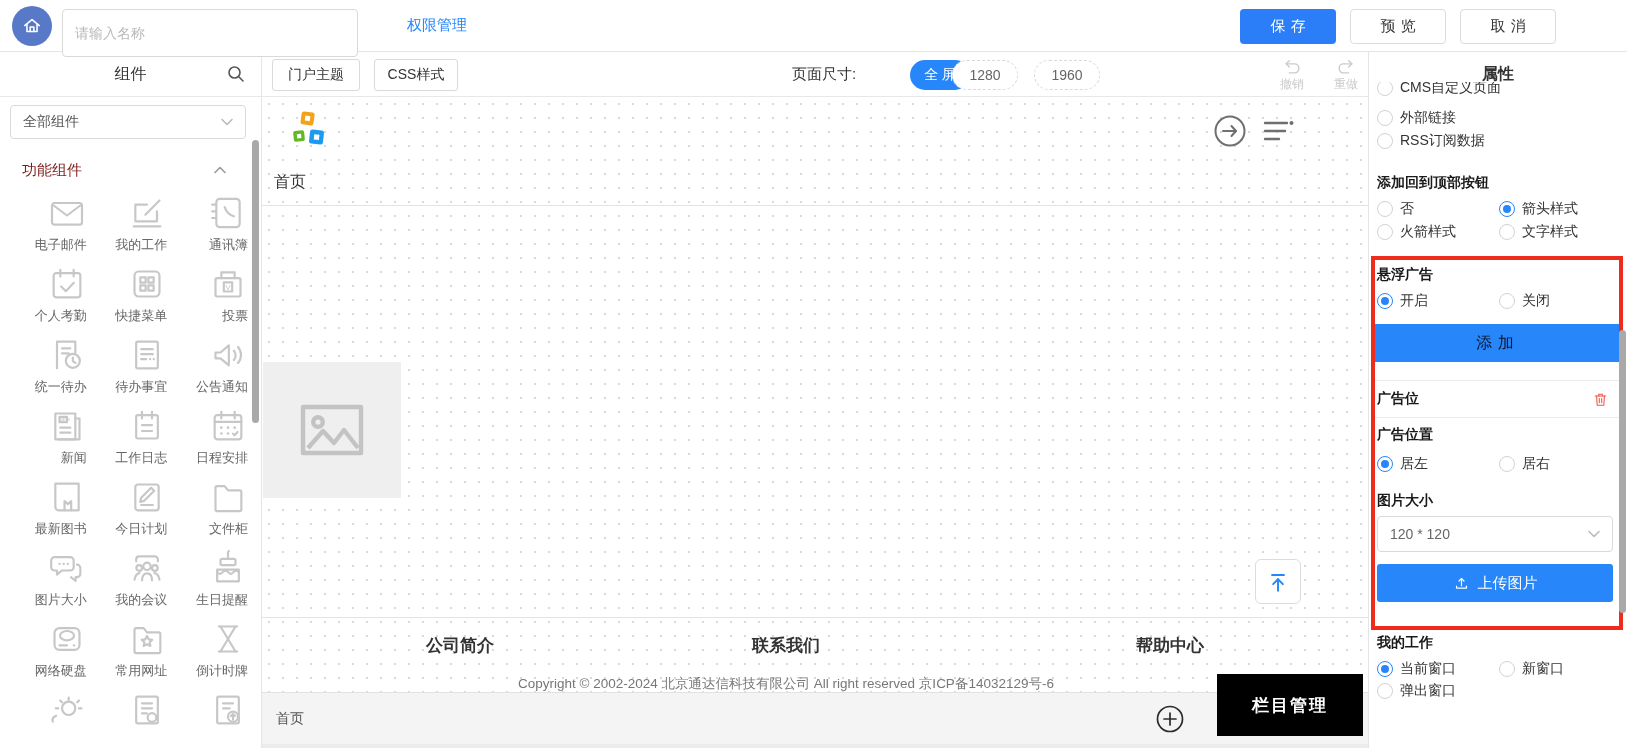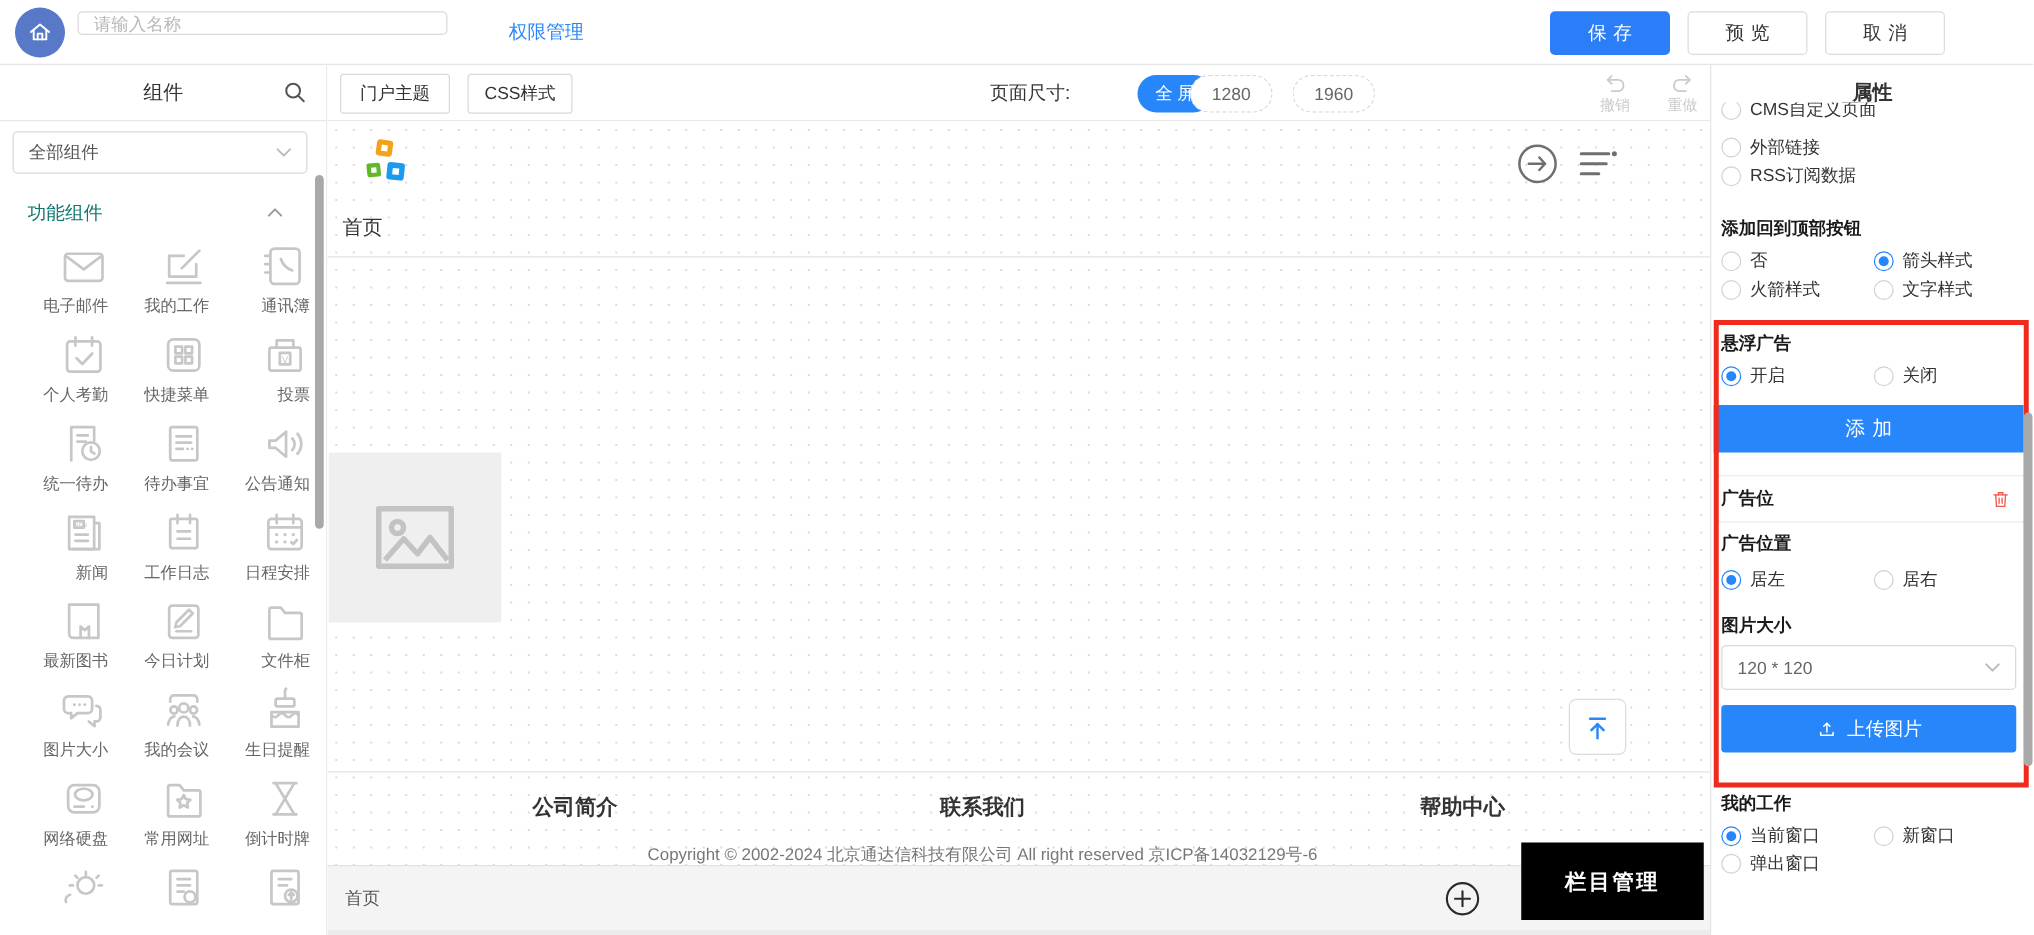--- a/index.html
+++ b/index.html
@@ -5,21 +5,21 @@
   * { margin:0; padding:0; box-sizing:border-box; }
   html,body { width:1627px; height:748px; overflow:hidden; background:#fff;
     font-family:"Liberation Sans","DejaVu Sans",sans-serif; color:#333; }
   .app { position:relative; width:1627px; height:748px; background:#fff; }
 
   
   .topbar { position:absolute; left:0; top:0; width:1627px; height:52px; background:#fff;
     border-bottom:1px solid #e5e5e5; z-index:20; }
   .home-btn { position:absolute; left:12px; top:6px; width:40px; height:40px; border-radius:50%;
     background:#5878c8; display:flex; align-items:center; justify-content:center; }
-  .name-input { position:absolute; left:62px; top:9px; width:296px; height:19px;
+  .name-input { position:absolute; left:62px; top:9px; width:296px; height:48px;
     border:1px solid #d9d9d9; border-radius:4px; padding:0 12px; font-size:14px; color:#333; outline:none; }
   .name-input::placeholder { color:#b9b9b9; }
   .perm-link { position:absolute; left:407px; top:16px; font-size:15px; color:#2787fa; cursor:pointer; }
   .tb-btn { position:absolute; top:9px; height:35px; border-radius:4px; font-size:15px;
     display:flex; align-items:center; justify-content:center; letter-spacing:.35em; text-indent:.35em; cursor:pointer; }
   .tb-save { left:1240px; width:96px; background:#2b7df8; color:#fff; border:none; }
   .tb-white { background:#fff; border:1px solid #dcdcdc; color:#333; }
   .tb-preview { left:1350px; width:96px; }
   .tb-cancel { left:1460px; width:96px; }
 
@@ -27,21 +27,21 @@
   .sidebar { position:absolute; left:0; top:52px; width:262px; height:696px; background:#fff;
     border-right:1px solid #e5e5e5; overflow:hidden; }
   .sb-head { position:relative; height:45px; border-bottom:1px solid #e8e8e8;
     display:flex; align-items:center; justify-content:center; }
   .sb-title { font-size:16px; color:#333; }
   .sb-search { position:absolute; right:16px; top:13px; width:18px; height:18px; cursor:pointer; }
   .sb-select { position:absolute; left:10px; top:53px; width:236px; height:34px; border:1px solid #d9d9d9;
     border-radius:4px; display:flex; align-items:center; padding:0 12px; font-size:14px; color:#555; cursor:pointer; }
   .sb-select .chev { margin-left:auto; }
   .sb-section { position:absolute; left:0; top:98px; width:248px; height:40px; display:flex;
-    align-items:center; padding:0 22px; font-size:15px; color:#0f766e; cursor:pointer; }
+    align-items:center; padding:0 22px; font-size:15px; color:#7f1d1d; cursor:pointer; }
   .sb-section .chev { margin-left:auto; }
   .comp-grid { position:absolute; left:6px; top:141px; width:242px;
     display:grid; grid-template-columns:repeat(3,1fr); grid-auto-rows:71px; }
   .comp-cell { display:flex; flex-direction:column; align-items:flex-end; cursor:pointer; }
   .comp-icon svg { width:40px; height:40px; stroke:#c7c7c7; fill:none; stroke-width:1.3;
     stroke-linecap:round; stroke-linejoin:round; }
   .comp-label { font-size:13px; color:#666; margin-top:3px; white-space:nowrap; }
   .sb-scroll { position:absolute; right:2px; top:88px; width:7px; height:283px; background:#a9a9a9; border-radius:4px; }
 
   
@@ -99,21 +99,21 @@
   .pn-body { position:absolute; left:0; top:30px; right:8px; bottom:0; overflow:hidden; }
   .pn-h { position:absolute; left:8px; font-size:14px; font-weight:bold; color:#1a1a1a; white-space:nowrap; }
   .p-row { position:absolute; left:8px; right:0; height:20px; }
   .p-opt { position:absolute; display:flex; align-items:center; gap:7px; font-size:14px; color:#333;
     cursor:pointer; white-space:nowrap; }
   .col1 { left:0; } .col2 { left:122px; }
   .radio { width:16px; height:16px; border:1px solid #d2d2d2; border-radius:50%; background:#fff;
     position:relative; flex:0 0 auto; }
   .radio.sel { border-color:#2787fa; }
   .radio.sel::after { content:''; position:absolute; inset:3px; border-radius:50%; background:#2787fa; }
-  .pn-addbtn { position:absolute; left:2px; right:0; top:242px; height:38px; background:#2787fa; color:#ffffff;
+  .pn-addbtn { position:absolute; left:2px; right:0; top:242px; height:38px; background:#2787fa; color:#0f172a;
     font-size:16px; letter-spacing:.35em; text-indent:.35em; display:flex; align-items:center;
     justify-content:center; cursor:pointer; }
   .pn-slot { position:absolute; left:2px; right:0; top:298px; height:38px; border-top:1px solid #ececec;
     border-bottom:1px solid #ececec; display:flex; align-items:center; justify-content:space-between;
     padding:0 10px 0 6px; }
   .pn-slot .t { font-size:14px; font-weight:bold; color:#1a1a1a; }
   .trash svg { width:17px; height:17px; stroke:#f0564a; fill:none; stroke-width:1.5; stroke-linecap:round; }
   .pn-select { position:absolute; left:8px; right:6px; top:434px; height:36px; border:1px solid #d9d9d9;
     border-radius:4px; display:flex; align-items:center; padding:0 12px; font-size:14px; color:#666; cursor:pointer; }
   .pn-select .chev { margin-left:auto; }

